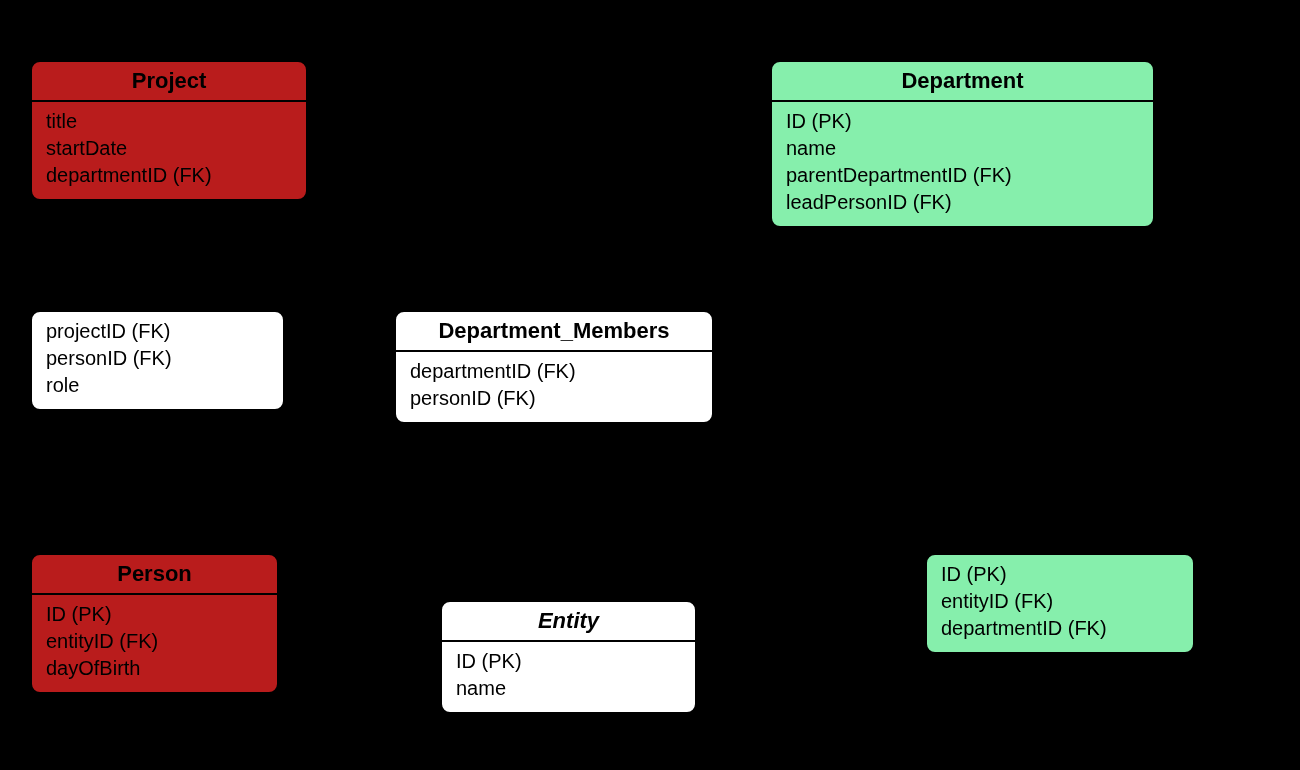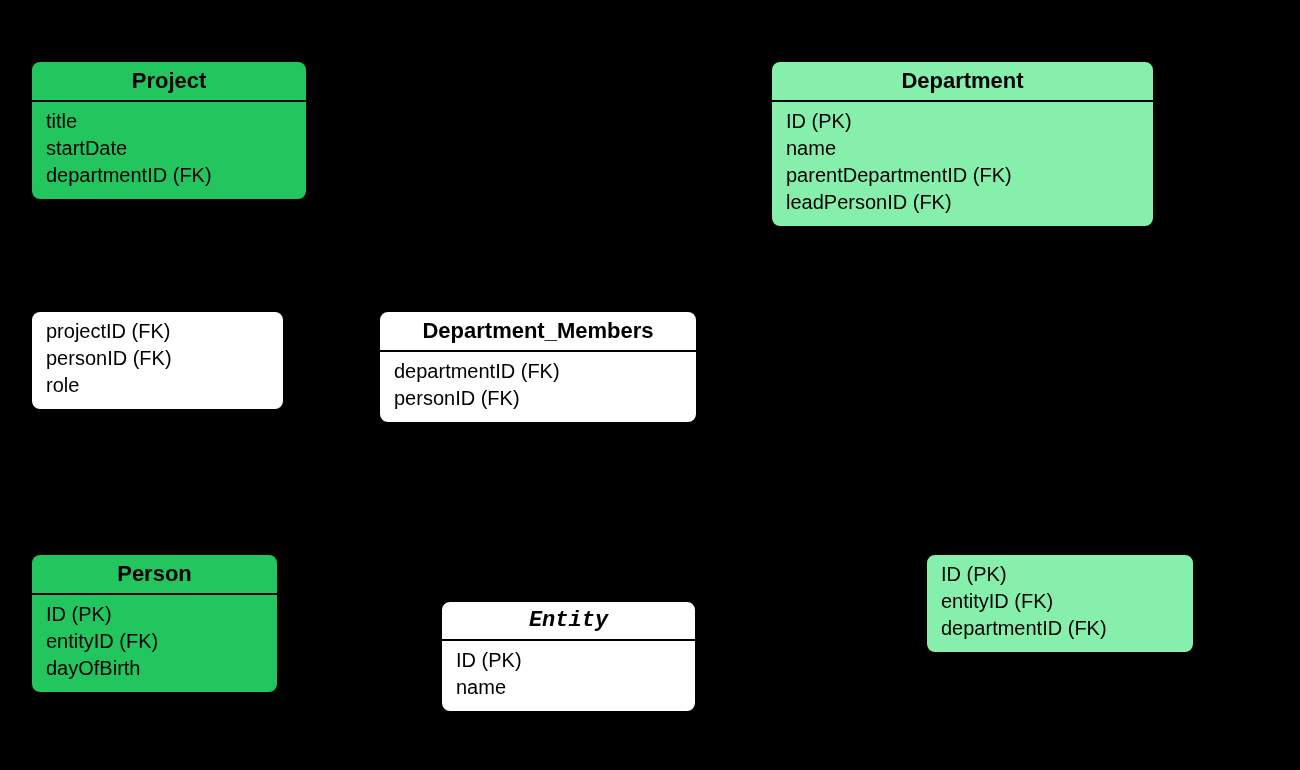--- a/index.html
+++ b/index.html
@@ -20,28 +20,27 @@
   }
   .entity .title {
     font-weight: bold;
     font-size: 22px;
     text-align: center;
     padding: 6px 10px;
     border-bottom: 2px solid #000;
   }
   .entity.italic-title .title {
     font-style: italic;
-    font-family: Liberation Mono, monospace;
   }
   .entity .attrs {
     font-size: 20px;
     padding: 6px 14px 10px 14px;
     line-height: 1.35;
   }
-  .fill-green { background: #22c55e; }
+  .fill-green { background: #b91c1c; }
   .fill-yellow { background: #86efac; }
   .fill-white { background: #ffffff; }
   svg.connectors {
     position: absolute;
     left: 0; top: 0;
     width: 1300px; height: 770px;
     pointer-events: none;
   }
 </style>
 </head>
@@ -97,21 +96,21 @@
 </div>
 
 <div class="entity fill-white" style="left:30px; top:310px; width:255px;">
   <div class="attrs">
     <div>projectID (FK)</div>
     <div>personID (FK)</div>
     <div>role</div>
   </div>
 </div>
 
-<div class="entity fill-white" style="left:378px; top:310px; width:320px;">
+<div class="entity fill-white" style="left:394px; top:310px; width:320px;">
   <div class="title">Department_Members</div>
   <div class="attrs">
     <div>departmentID (FK)</div>
     <div>personID (FK)</div>
   </div>
 </div>
 
 <div class="entity fill-green" style="left:30px; top:553px; width:249px;">
   <div class="title">Person</div>
   <div class="attrs">

